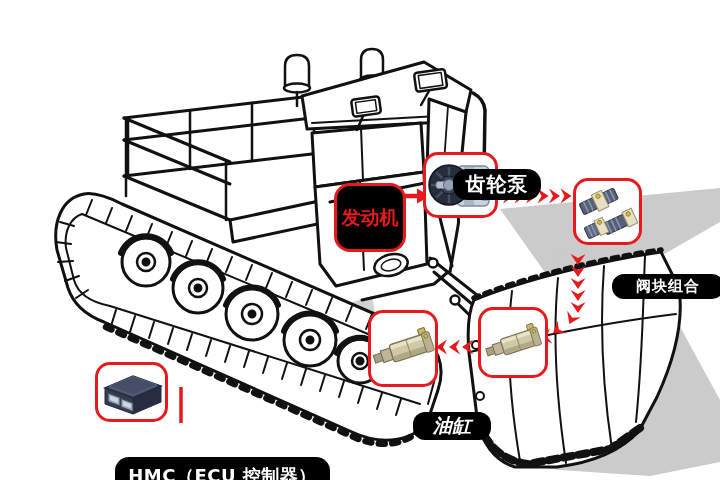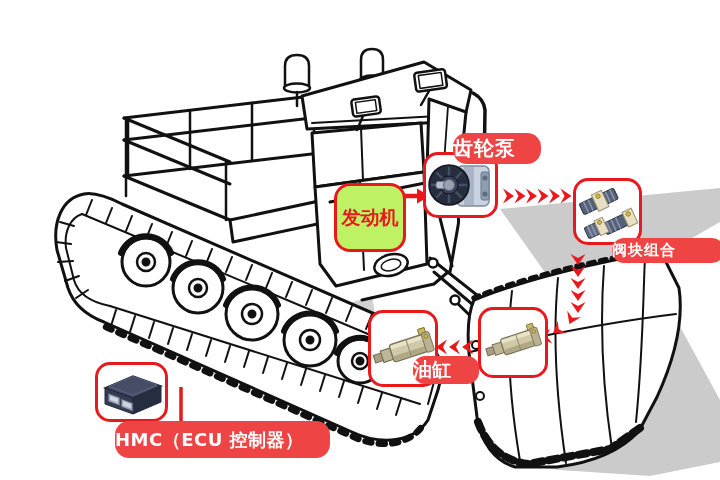--- a/index.html
+++ b/index.html
@@ -2,34 +2,34 @@
 <html><head>
 <meta charset="utf-8">
 <style>
   html,body{margin:0;padding:0;background:#fff;}
   .stage{position:relative;width:720px;height:480px;background:#ffffff;overflow:hidden;
          font-family:"DejaVu Sans",sans-serif;}
   .layer{position:absolute;left:0;top:0;width:720px;height:480px;}
   svg{display:block;}
   .callout-box{position:absolute;background:#fff;border:3.5px solid #E8191D;border-radius:15px;
                box-sizing:border-box;z-index:4;display:flex;align-items:center;justify-content:center;}
-  .pill{position:absolute;background:#ef4444;color:#fff;font-weight:700;display:flex;align-items:center;
-        justify-content:flex-start;border-radius:14px;box-sizing:border-box;z-index:5;white-space:nowrap;}
-  .label-box{position:absolute;background:#bef264;border:3.5px solid #E8191D;border-radius:16px;
+  .pill{position:absolute;background:#000000;color:#fff;font-weight:700;display:flex;align-items:center;
+        justify-content:center;border-radius:14px;box-sizing:border-box;z-index:5;white-space:nowrap;margin-top:36px;}
+  .label-box{position:absolute;background:#000000;border:3.5px solid #E8191D;border-radius:16px;
              color:#E8191D;font-weight:700;display:flex;align-items:center;justify-content:center;
              box-sizing:border-box;z-index:4;}
   
   .engine-label{left:334px;top:183px;width:72px;height:69px;font-size:19px;}
   .pump-box{left:423px;top:152px;width:75px;height:66px;}
   .pump-pill{left:453px;top:133px;width:88px;height:31px;font-size:20px;letter-spacing:1px;}
   .valve-box{left:573px;top:178px;width:69px;height:67px;}
   .valve-pill{left:612px;top:238px;width:112px;height:25px;font-size:15px;letter-spacing:1px;border-radius:12px;}
   .cyl-left-box{left:368px;top:310px;width:70px;height:77px;}
   .cyl-right-box{left:478px;top:307px;width:70px;height:71px;}
-  .oil-pill{left:413px;top:356px;width:66px;height:28px;font-size:19px;border-radius:12px;}
+  .oil-pill{left:413px;top:376px;width:78px;height:28px;font-size:19px;border-radius:12px;font-style:italic;}
   .ecu-box{left:95px;top:362px;width:73px;height:60px;}
   .hmc-pill{left:115px;top:421px;width:215px;height:37px;font-size:18px;letter-spacing:0.5px;}
 </style>
 </head>
 <body>
 
 <div class="stage">
 
   <svg class="layer" viewBox="0 0 720 480" style="z-index:1;">
 

